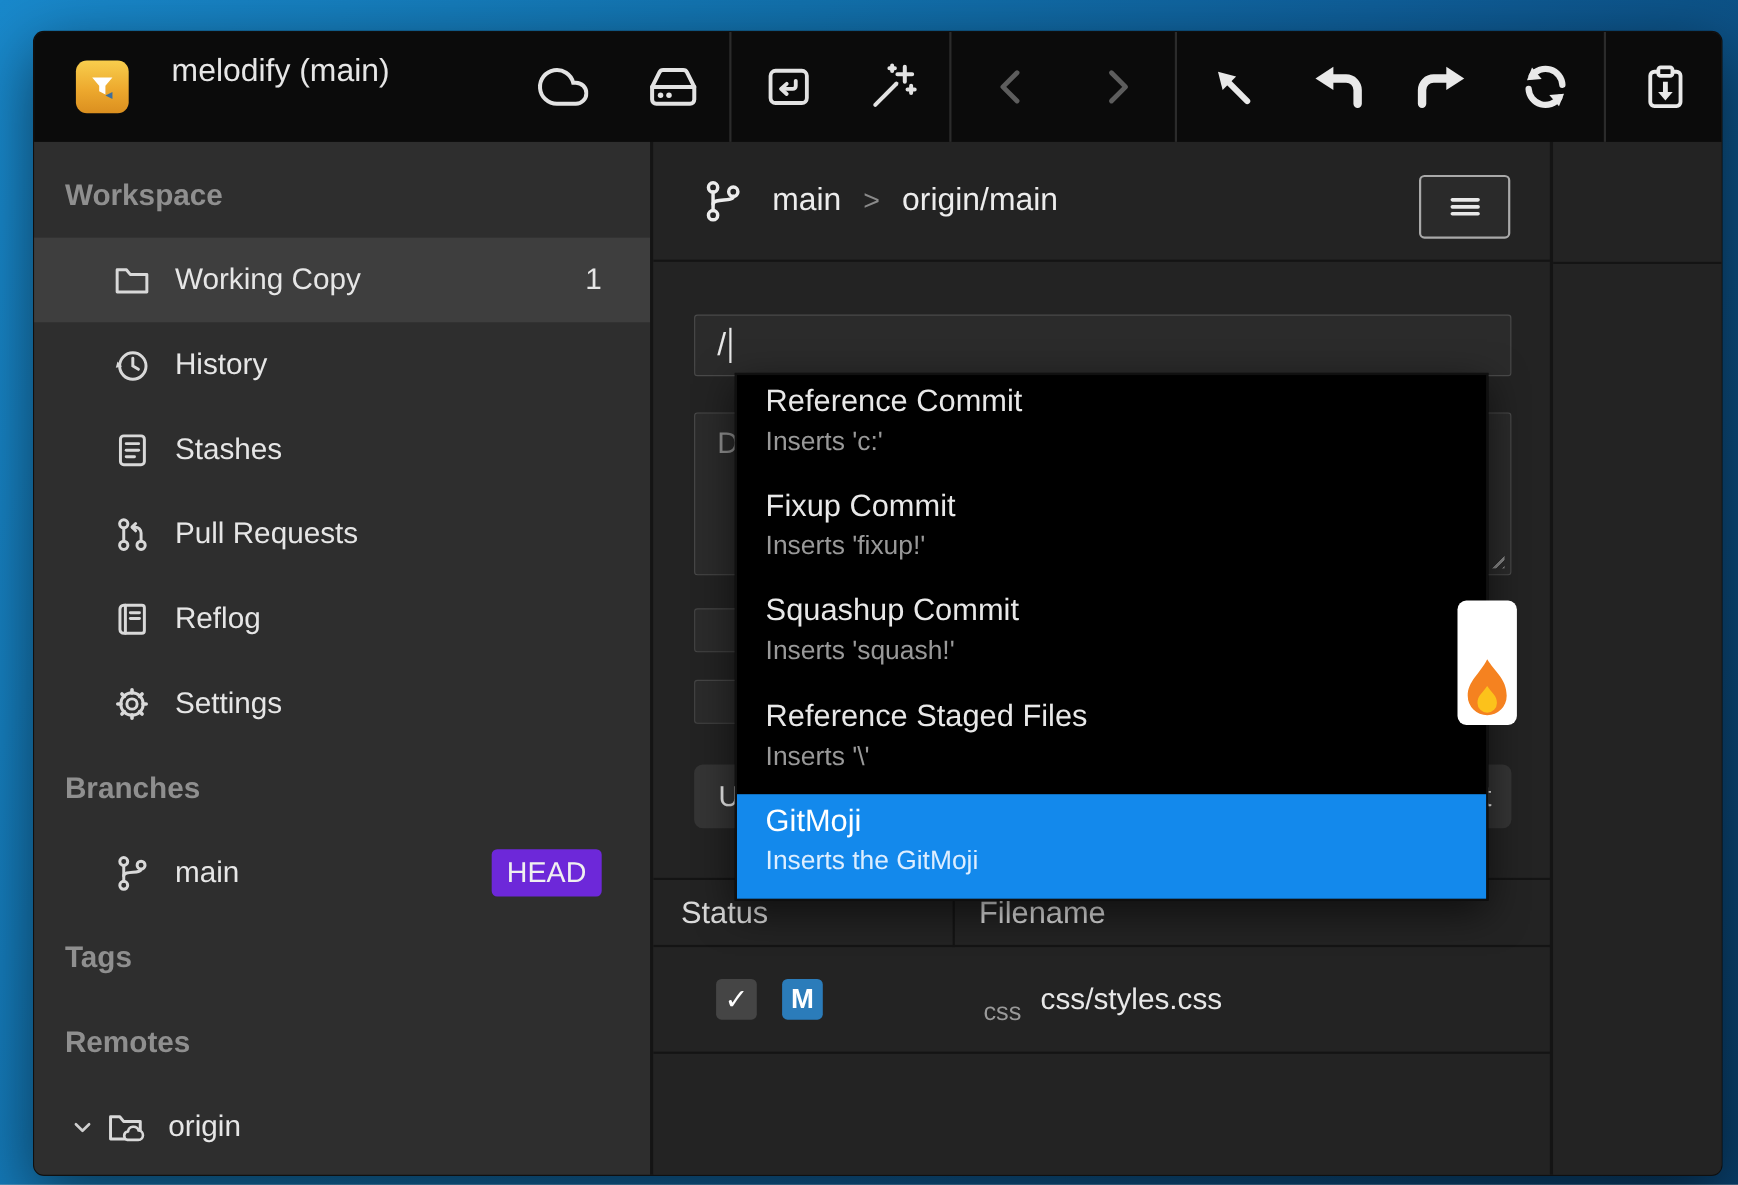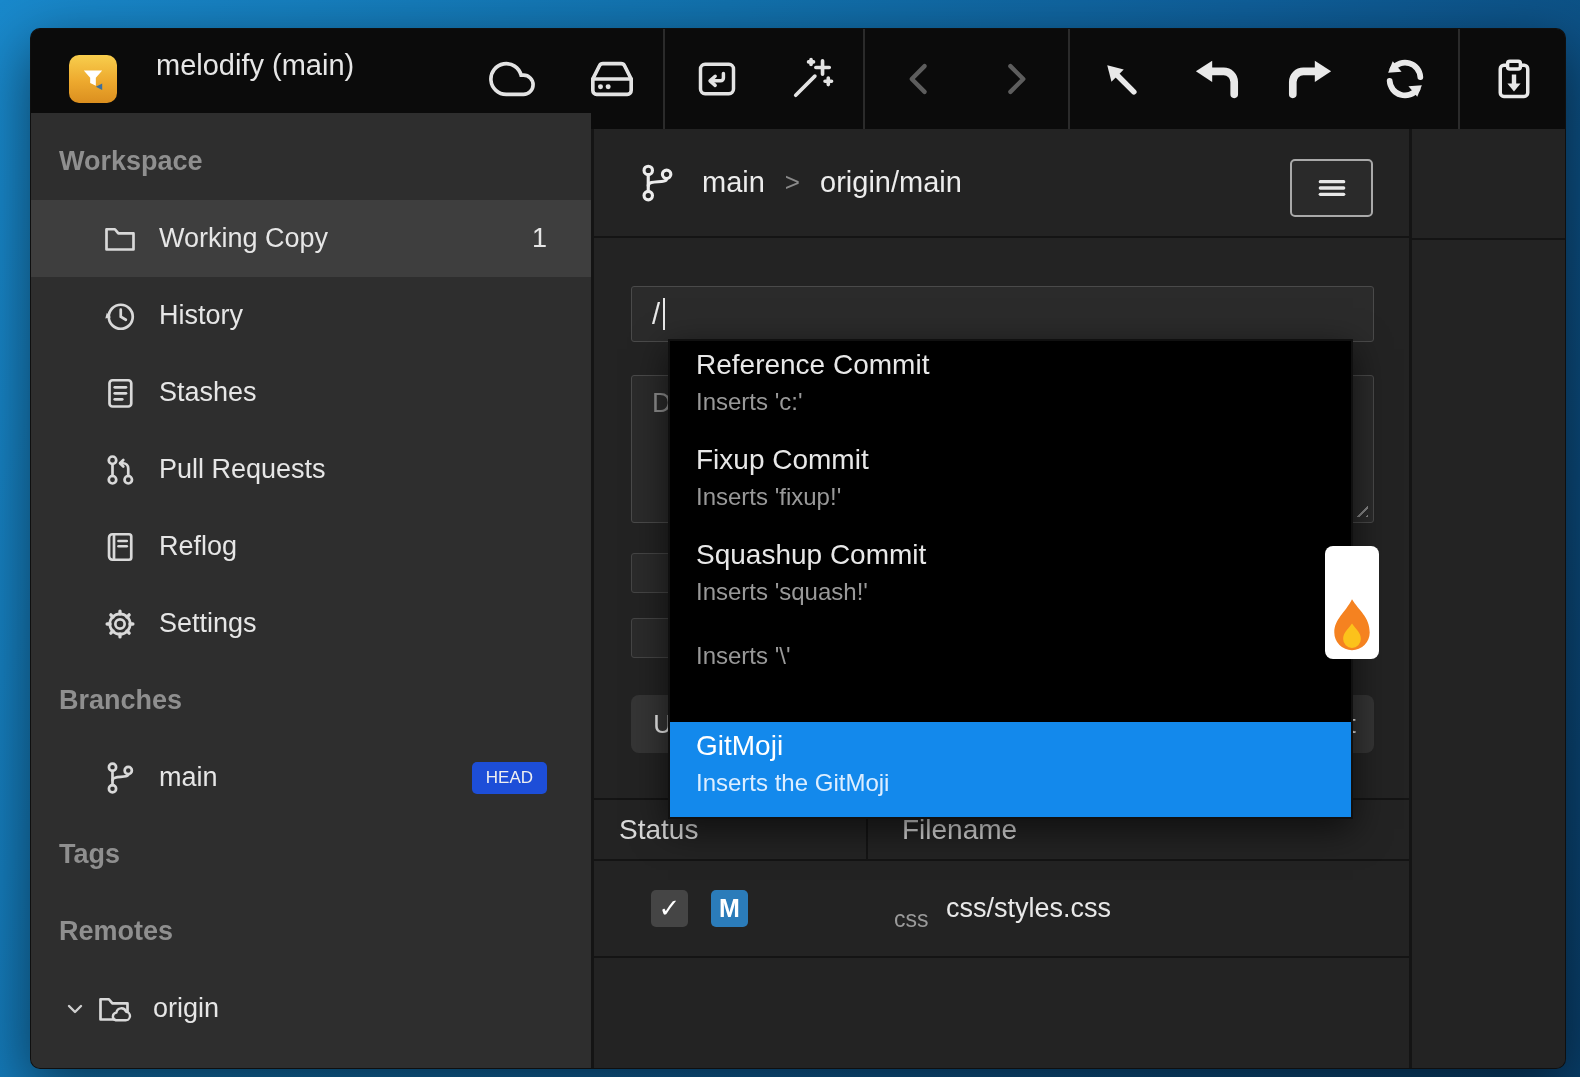--- a/index.html
+++ b/index.html
@@ -20,31 +20,31 @@
     position:absolute; left:38px; top:26px; width:48px; height:48px; border-radius:10px;
     background:linear-gradient(180deg,#f8ce4d 0%,#eda92e 55%,#db8f1f 100%);
     display:flex; align-items:center; justify-content:center;
   }
   .win-title { position:absolute; left:125px; top:0; height:72px; display:flex; align-items:center;
     font-size:29px; color:#e6e6e6; }
   .tb-btn { position:absolute; top:22px; width:56px; height:56px; display:flex; align-items:center;
     justify-content:center; border-radius:8px; cursor:default; }
   .tb-sep { position:absolute; top:0; width:2px; height:100px; background:#2b2b2b; }
   
-  .sidebar { position:absolute; left:0; top:84px; width:560px; bottom:0; background:#2e2e2e; padding-top:10px; }
+  .sidebar { position:absolute; left:0; top:100px; width:560px; bottom:0; background:#2e2e2e; padding-top:10px; }
   .sb-row { height:77px; display:flex; align-items:center; padding-right:44px; }
   .sb-header { padding-left:28px; font-size:27px; font-weight:bold; color:#8f8f8f; }
   .sb-item { padding-left:70px; font-size:27px; color:#e6e6e6; }
   .sb-item.selected { background:#3e3e3e; }
   .sb-item.remote { padding-left:32px;text-align:center; }
   .sb-icon { width:38px; height:38px; margin-right:20px; display:flex; align-items:center; justify-content:center; flex:0 0 auto; }
   .sb-chev { width:24px; height:24px; margin-right:8px; display:flex; align-items:center; justify-content:center; }
   .sb-spring { flex:1; }
   .sb-count { font-size:27px; color:#e6e6e6; }
-  .head-badge { background:#1d4ed8; color:#f0f0f0; font-size:17px; padding:6px 14px; border-radius:5px; }
+  .head-badge { background:#6d28d9; color:#f0f0f0; font-size:26px; padding:6px 14px; border-radius:5px; }
   .v-div { position:absolute; top:100px; bottom:0; width:3px; background:#141414; }
   
   .main { position:absolute; left:563px; top:100px; width:815px; bottom:0; background:#232323; }
   .branchbar { position:absolute; left:0; top:0; right:0; height:109px; border-bottom:2px solid #141414;
     display:flex; align-items:center; }
   .bb-icon { margin-left:42px; margin-right:24px; display:flex; }
   .bb-branch, .bb-upstream { font-size:29px; color:#ececec; }
   .bb-sep { font-size:26px; color:#8a8a8a; margin:0 20px; }
   .menu-btn { position:absolute; right:36px; top:30px; width:83px; height:58px; background:#2a2a2a;
     border:2px solid #a9a9a9; border-radius:5px; display:flex; align-items:center; justify-content:center; }
@@ -337,21 +337,21 @@
 
     <div class="mini-field" style="top:424px"></div>
     <div class="mini-field" style="top:489px"></div>
 
     <div class="btn btn-unstage">Unstage All</div>
     <div class="btn btn-commit">Commit</div>
 
     <div class="h-line" style="top:669px"></div>
     <div class="th" style="left:25px">Status</div>
     <div class="col-div"></div>
-    <div class="th" style="left:308px">Filename</div>
+    <div class="th" style="left:296px">Filename</div>
     <div class="h-line" style="top:730px"></div>
 
     <div class="file-row">
       <div class="chk">
         <span>✓</span>
       </div>
       <div class="mod-badge">M</div>
       <div class="ftype">css</div>
       <div class="fname">css/styles.css</div>
     </div>
@@ -364,20 +364,21 @@
       </div>
       <div class="ac-item">
         <div class="ac-title">Fixup Commit</div>
         <div class="ac-sub">Inserts 'fixup!'</div>
       </div>
       <div class="ac-item">
         <div class="ac-title">Squashup Commit</div>
         <div class="ac-sub">Inserts 'squash!'</div>
       </div>
       <div class="ac-item">
+        <div class="ac-title">Reference Staged Files</div>
         <div class="ac-sub">Inserts '\'</div>
       </div>
       <div class="ac-item selected">
         <div class="ac-title">GitMoji</div>
         <div class="ac-sub">Inserts the GitMoji</div>
       </div>
     </div>
 
     <div class="preview-card">
       <svg width="54" height="62" viewBox="0 0 24 28">

